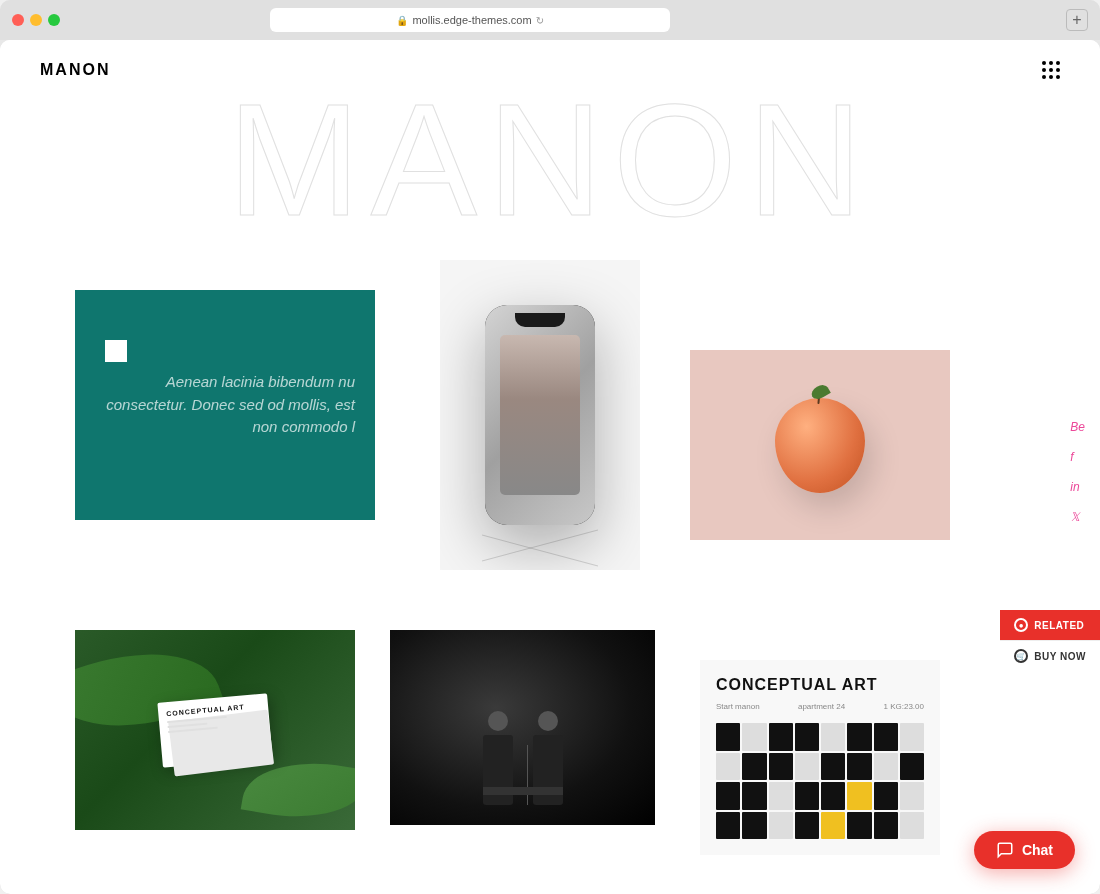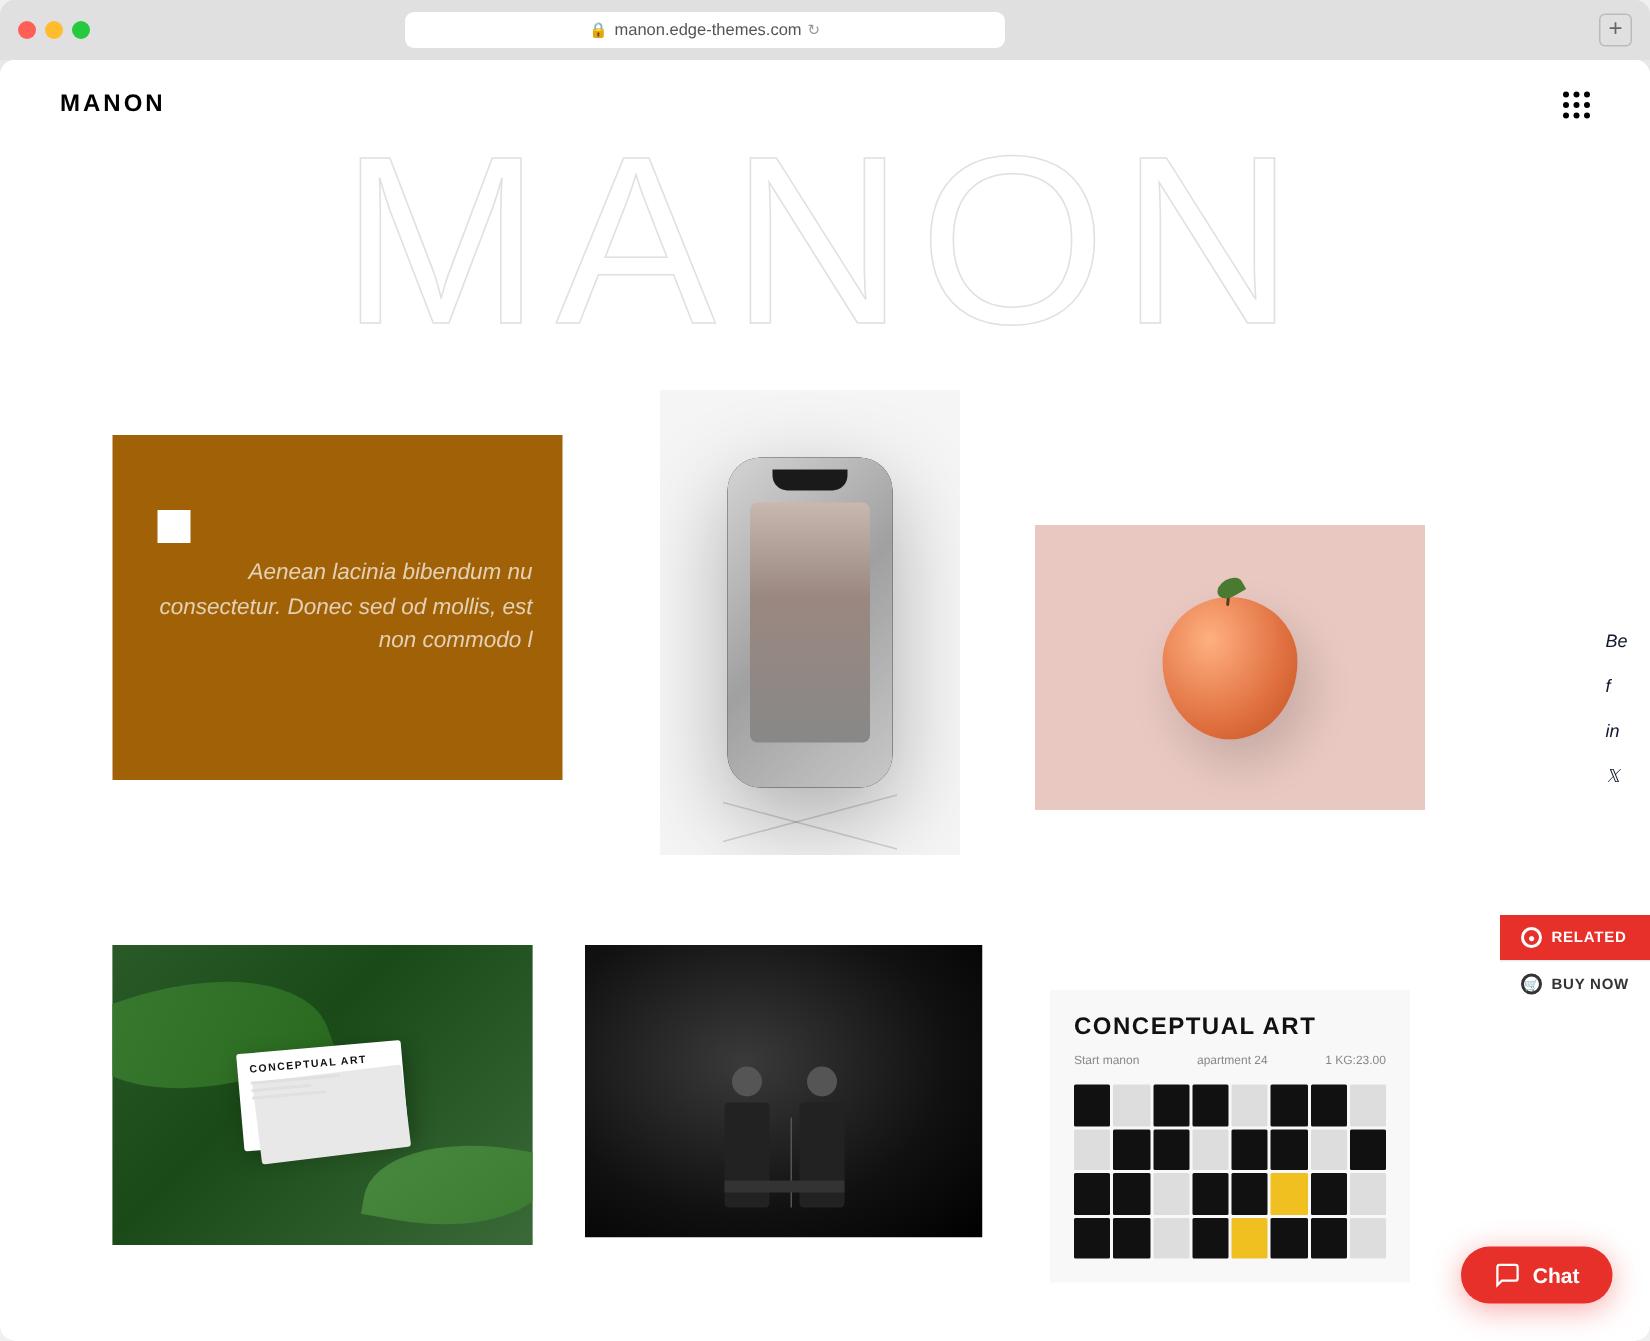--- a/index.html
+++ b/index.html
@@ -166,21 +166,21 @@
       position: absolute;
       overflow: hidden;
     }
 
     
     .item-1 {
       left: 75px;
       top: 250px;
       width: 300px;
       height: 230px;
-      background: #a16207;
+      background: #0f766e;
       display: flex;
       align-items: center;
       justify-content: flex-end;
       padding: 20px;
     }
 
     .item-1-square {
       position: absolute;
       left: 30px;
       top: 50px;
@@ -322,21 +322,21 @@
       right: 15px;
       top: 380px;
       display: flex;
       flex-direction: column;
       gap: 16px;
       z-index: 10;
     }
 
     .social-icon {
       font-size: 12px;
-      color: #0f172a;
+      color: #ec4899;
       writing-mode: horizontal-tb;
       cursor: pointer;
       font-weight: 500;
       font-style: italic;
     }
 
     
     .item-4 {
       left: 75px;
       top: 590px;
@@ -627,21 +627,21 @@
 <div class="browser-chrome">
 
   <div class="browser-titlebar">
     <div class="traffic-lights">
       <div class="traffic-light tl-red"></div>
       <div class="traffic-light tl-yellow"></div>
       <div class="traffic-light tl-green"></div>
     </div>
     <div class="address-bar">
       <span class="lock-icon">🔒</span>
-      <span>manon.edge-themes.com</span>
+      <span>mollis.edge-themes.com</span>
       <span class="refresh-icon">↻</span>
     </div>
     <button class="new-tab-btn">+</button>
   </div>
 
   <div class="website">
 
     <div class="bg-text">MANON</div>
 
     <nav class="nav">

